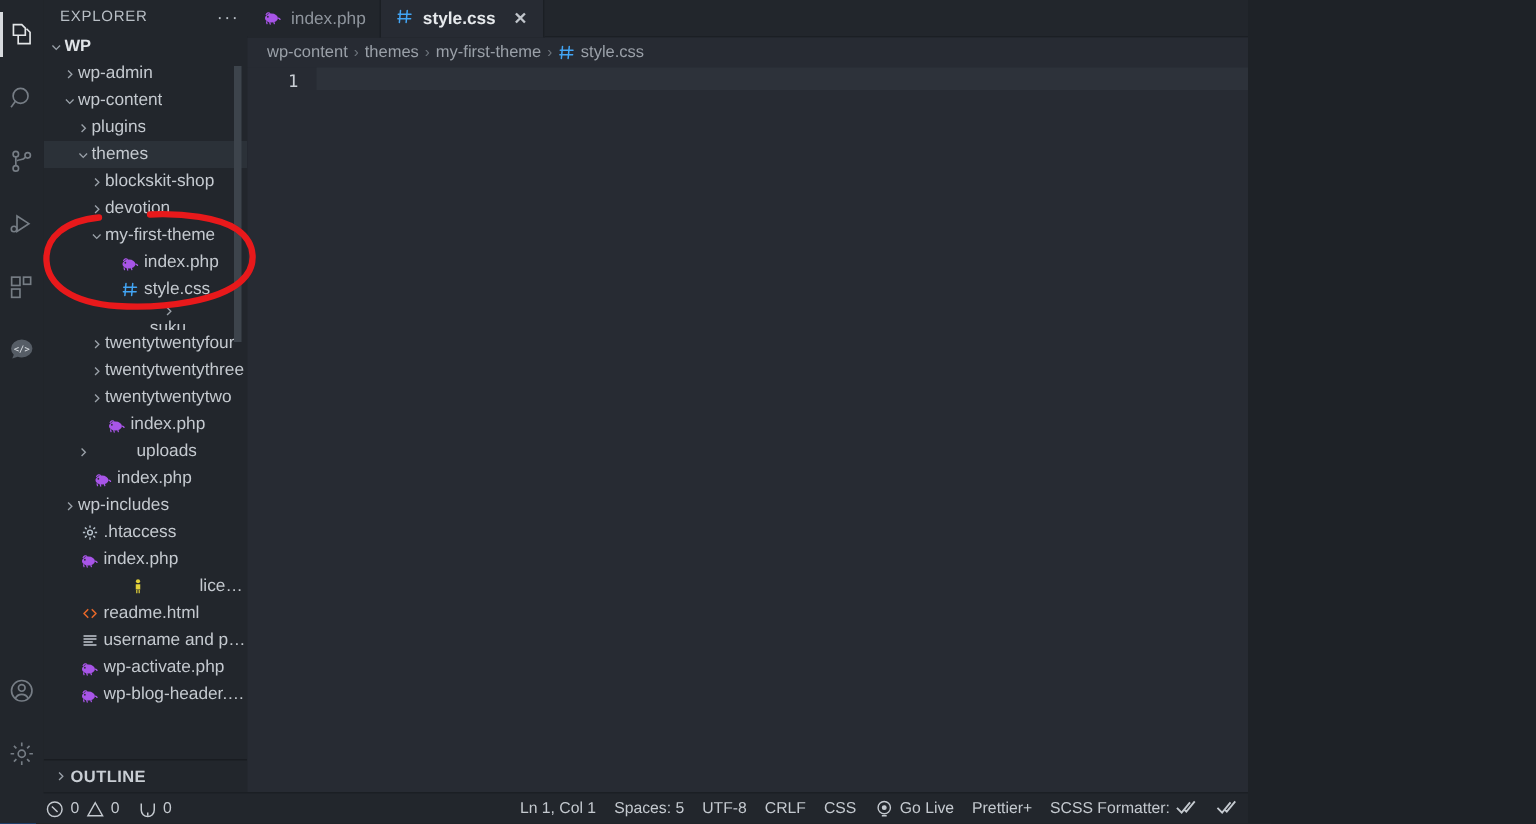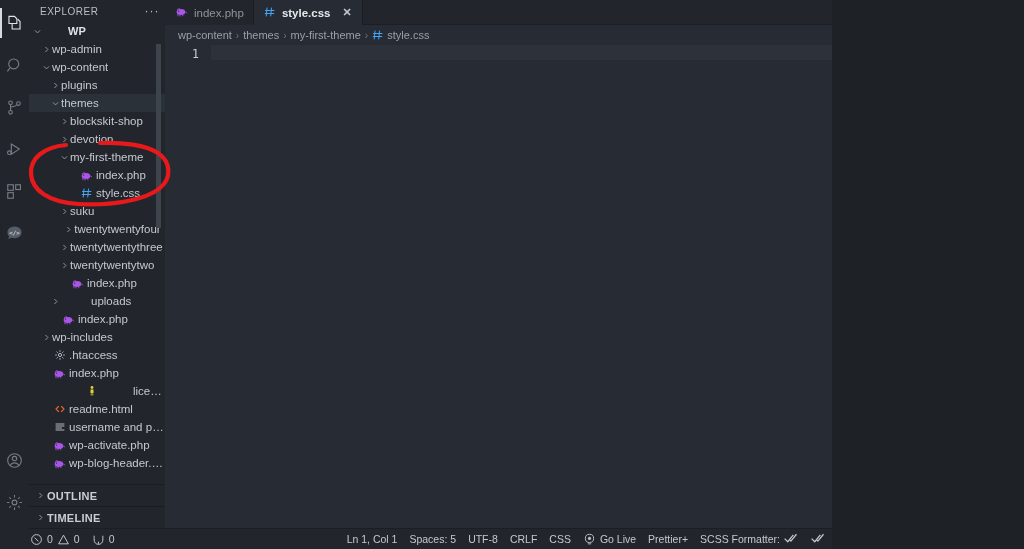--- a/index.html
+++ b/index.html
@@ -288,21 +288,21 @@
     </div>
   </div>
 
   <div class="sidebar">
     <div class="sb-header">
       <span class="title">EXPLORER</span>
       <span class="sb-dots">···</span>
     </div>
     <div class="sb-tree">
       <div class="tree-rows" id="tree-rows">
-          <div class="row folderroot" style="padding-left: 3px; gap: 25px;">
+          <div class="row folderroot" style="padding-left: 3px;">
             <span class="twisty">
               <svg width="9" height="9" viewBox="0 0 16 16" fill="none" stroke="currentColor" stroke-width="1.6">
                 <path d="M3.5 6L8 10.5 12.5 6"></path>
               </svg>
             </span>
             <span class="lbl">WP</span>
           </div>
           <div class="row" style="padding-left: 12px;">
             <span class="twisty">
               <svg width="9" height="9" viewBox="0 0 16 16" fill="none" stroke="currentColor" stroke-width="1.6">
@@ -374,29 +374,29 @@
           </div>
           <div class="row" style="padding-left: 39px;">
             <span class="twisty"></span>
             <span class="ficon">
               <svg width="12" height="12" viewBox="0 0 24 24" stroke="#42a5f5" stroke-width="2" fill="none" stroke-linecap="round">
                 <path d="M6 4L4.5 20M15 4l-1.5 16M3 9h17M2.5 15h17"></path>
               </svg>
             </span>
             <span class="lbl">style.css</span>
           </div>
+          <div class="row" style="padding-left: 30px; flex-direction: column;">
+            <span class="twisty">
+              <svg width="9" height="9" viewBox="0 0 16 16" fill="none" stroke="currentColor" stroke-width="1.6">
+                <path d="M6 3.5L10.5 8 6 12.5"></path>
+              </svg>
+            </span>
+            <span class="lbl">suku</span>
+          </div>
           <div class="row" style="padding-left: 30px;">
-            <span class="twisty">
-              <svg width="9" height="9" viewBox="0 0 16 16" fill="none" stroke="currentColor" stroke-width="1.6">
-                <path d="M6 3.5L10.5 8 6 12.5"></path>
-              </svg>
-            </span>
-            <span class="lbl">suku</span>
-          </div>
-          <div class="row" style="padding-left: 30px; justify-content: center;">
             <span class="twisty">
               <svg width="9" height="9" viewBox="0 0 16 16" fill="none" stroke="currentColor" stroke-width="1.6">
                 <path d="M6 3.5L10.5 8 6 12.5"></path>
               </svg>
             </span>
             <span class="lbl">twentytwentyfour</span>
           </div>
           <div class="row" style="padding-left: 30px;">
             <span class="twisty">
               <svg width="9" height="9" viewBox="0 0 16 16" fill="none" stroke="currentColor" stroke-width="1.6">
@@ -538,28 +538,20 @@
       <div class="sb-scroll"></div>
     </div>
     <div id="sb-sections">
         <div class="sb-section">
           <span class="tw">
             <svg width="9" height="9" viewBox="0 0 16 16" fill="none" stroke="currentColor" stroke-width="1.6">
               <path d="M6 3.5L10.5 8 6 12.5"></path>
             </svg>
           </span>
           <span>OUTLINE</span>
-        </div>
-        <div class="sb-section">
-          <span class="tw">
-            <svg width="9" height="9" viewBox="0 0 16 16" fill="none" stroke="currentColor" stroke-width="1.6">
-              <path d="M6 3.5L10.5 8 6 12.5"></path>
-            </svg>
-          </span>
-          <span>TIMELINE</span>
         </div>
       </div>
   </div>
 
   <div class="editorarea">
     <div class="tabbar">
       <div id="tabs-host" style="display:flex;">
           <div class="tab">
             <span class="ficon"><svg width="13" height="13" viewBox="0 0 24 24">
                 <ellipse cx="11" cy="13" rx="8" ry="5.5" fill="#a855e8"></ellipse>

